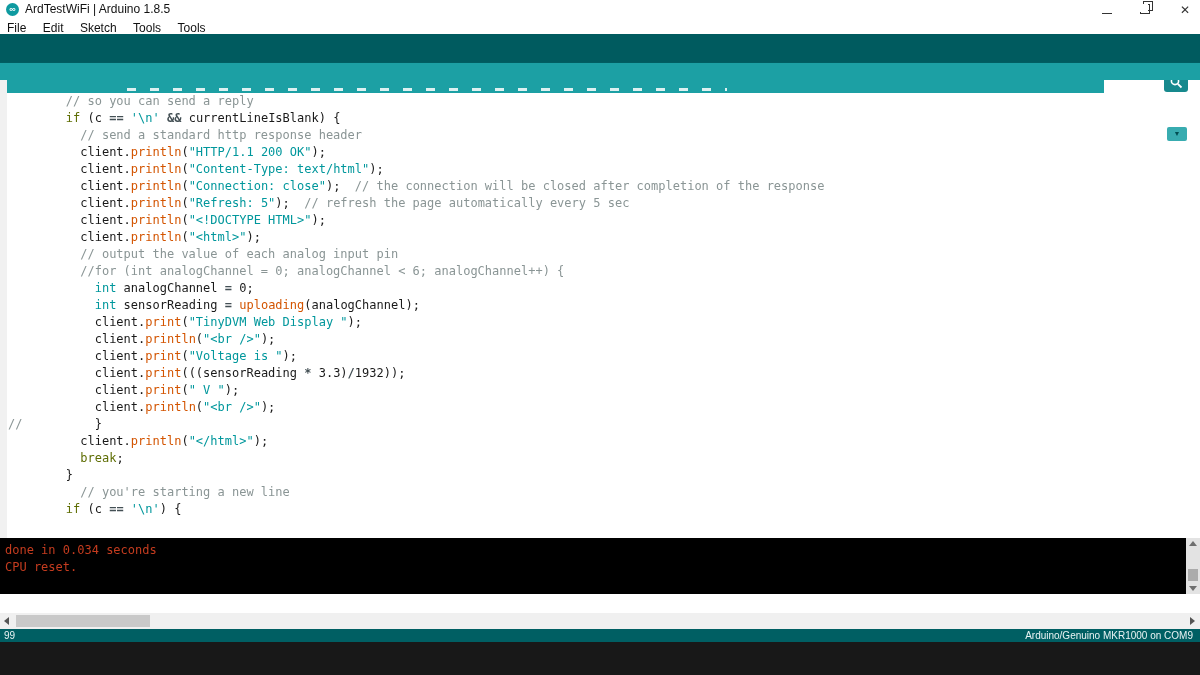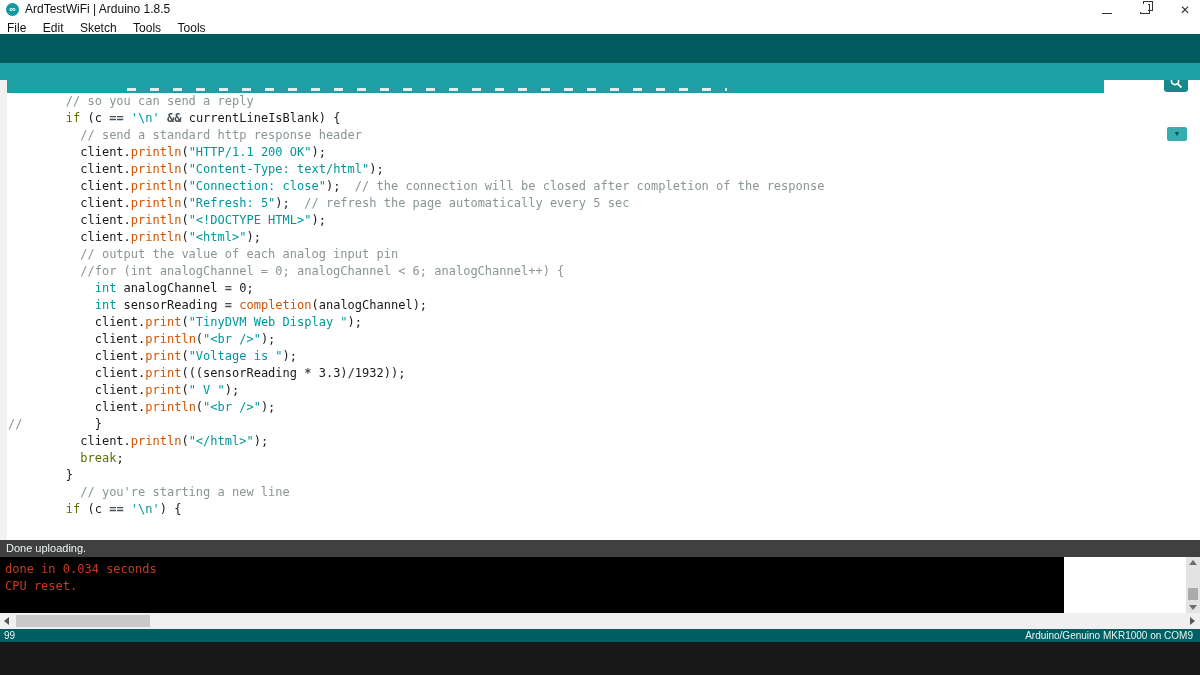--- a/index.html
+++ b/index.html
@@ -61,21 +61,21 @@
   #ed-scroll{left:1183px;top:0;width:17px;height:460px;background:#F1F1F1;}
   #ed-scroll .tri-up{position:absolute;left:4px;top:5px;}
   #ed-scroll .tri-down{position:absolute;left:4px;bottom:5px;}
   #ed-thumb{position:absolute;left:2px;top:278px;width:13px;height:90px;background:#C6C6C6;}
 
   
   #statusbar{left:0;top:540px;width:1200px;height:17px;background:#404040;}
   #status-msg{position:absolute;left:6px;top:2px;font-size:11px;color:#EAF6F6;}
 
   
-  #console{left:0;top:557px;width:1064px;height:56px;background:#000;}
+  #console{left:0;top:538px;width:1200px;height:56px;background:#000;}
   .console-line{position:absolute;left:5px;font-family:"DejaVu Sans Mono","Liberation Mono",monospace;
     font-size:12px;color:#C53C1F;line-height:17px;}
   #con-scroll{position:absolute;left:1186px;top:0;width:14px;height:56px;background:#E3E3E3;}
   #con-scroll .tri-up{position:absolute;left:3px;top:3px;}
   #con-scroll .tri-down{position:absolute;left:3px;bottom:3px;}
   #con-thumb{position:absolute;left:2px;top:31px;width:10px;height:12px;background:#ABABAB;}
 
   
   #hscroll{left:0;top:613px;width:1200px;height:16px;background:#F0F0F0;}
   #hs-left{position:absolute;left:4px;top:4px;}
@@ -156,21 +156,21 @@
         <div class="code-line"><span class="tk-p">          </span><span class="tk-c">// send a standard http response header</span></div>
         <div class="code-line"><span class="tk-p">          client.</span><span class="tk-f">println</span><span class="tk-p">(</span><span class="tk-s">"HTTP/1.1 200 OK"</span><span class="tk-p">);</span></div>
         <div class="code-line"><span class="tk-p">          client.</span><span class="tk-f">println</span><span class="tk-p">(</span><span class="tk-s">"Content-Type: text/html"</span><span class="tk-p">);</span></div>
         <div class="code-line"><span class="tk-p">          client.</span><span class="tk-f">println</span><span class="tk-p">(</span><span class="tk-s">"Connection: close"</span><span class="tk-p">);  </span><span class="tk-c">// the connection will be closed after completion of the response</span></div>
         <div class="code-line"><span class="tk-p">          client.</span><span class="tk-f">println</span><span class="tk-p">(</span><span class="tk-s">"Refresh: 5"</span><span class="tk-p">);  </span><span class="tk-c">// refresh the page automatically every 5 sec</span></div>
         <div class="code-line"><span class="tk-p">          client.</span><span class="tk-f">println</span><span class="tk-p">(</span><span class="tk-s">"&lt;!DOCTYPE HTML&gt;"</span><span class="tk-p">);</span></div>
         <div class="code-line"><span class="tk-p">          client.</span><span class="tk-f">println</span><span class="tk-p">(</span><span class="tk-s">"&lt;html&gt;"</span><span class="tk-p">);</span></div>
         <div class="code-line"><span class="tk-p">          </span><span class="tk-c">// output the value of each analog input pin</span></div>
         <div class="code-line"><span class="tk-p">          </span><span class="tk-c">//for (int analogChannel = 0; analogChannel &lt; 6; analogChannel++) {</span></div>
         <div class="code-line"><span class="tk-p">            </span><span class="tk-t">int</span><span class="tk-p"> analogChannel </span><span class="tk-o">=</span><span class="tk-p"> 0;</span></div>
-        <div class="code-line"><span class="tk-p">            </span><span class="tk-t">int</span><span class="tk-p"> sensorReading </span><span class="tk-o">=</span><span class="tk-p"> </span><span class="tk-f">completion</span><span class="tk-p">(analogChannel);</span></div>
+        <div class="code-line"><span class="tk-p">            </span><span class="tk-t">int</span><span class="tk-p"> sensorReading </span><span class="tk-o">=</span><span class="tk-p"> </span><span class="tk-f">uploading</span><span class="tk-p">(analogChannel);</span></div>
         <div class="code-line"><span class="tk-p">            client.</span><span class="tk-f">print</span><span class="tk-p">(</span><span class="tk-s">"TinyDVM Web Display "</span><span class="tk-p">);</span></div>
         <div class="code-line"><span class="tk-p">            client.</span><span class="tk-f">println</span><span class="tk-p">(</span><span class="tk-s">"&lt;br /&gt;"</span><span class="tk-p">);</span></div>
         <div class="code-line"><span class="tk-p">            client.</span><span class="tk-f">print</span><span class="tk-p">(</span><span class="tk-s">"Voltage is "</span><span class="tk-p">);</span></div>
         <div class="code-line"><span class="tk-p">            client.</span><span class="tk-f">print</span><span class="tk-p">(((sensorReading </span><span class="tk-o">*</span><span class="tk-p"> 3.3)</span><span class="tk-o">/</span><span class="tk-p">1932));</span></div>
         <div class="code-line"><span class="tk-p">            client.</span><span class="tk-f">print</span><span class="tk-p">(</span><span class="tk-s">" V "</span><span class="tk-p">);</span></div>
         <div class="code-line"><span class="tk-p">            client.</span><span class="tk-f">println</span><span class="tk-p">(</span><span class="tk-s">"&lt;br /&gt;"</span><span class="tk-p">);</span></div>
         <div class="code-line"><span class="tk-c">//</span><span class="tk-p">          }</span></div>
         <div class="code-line"><span class="tk-p">          client.</span><span class="tk-f">println</span><span class="tk-p">(</span><span class="tk-s">"&lt;/html&gt;"</span><span class="tk-p">);</span></div>
         <div class="code-line"><span class="tk-p">          </span><span class="tk-k">break</span><span class="tk-p">;</span></div>
         <div class="code-line"><span class="tk-p">        }</span></div>

